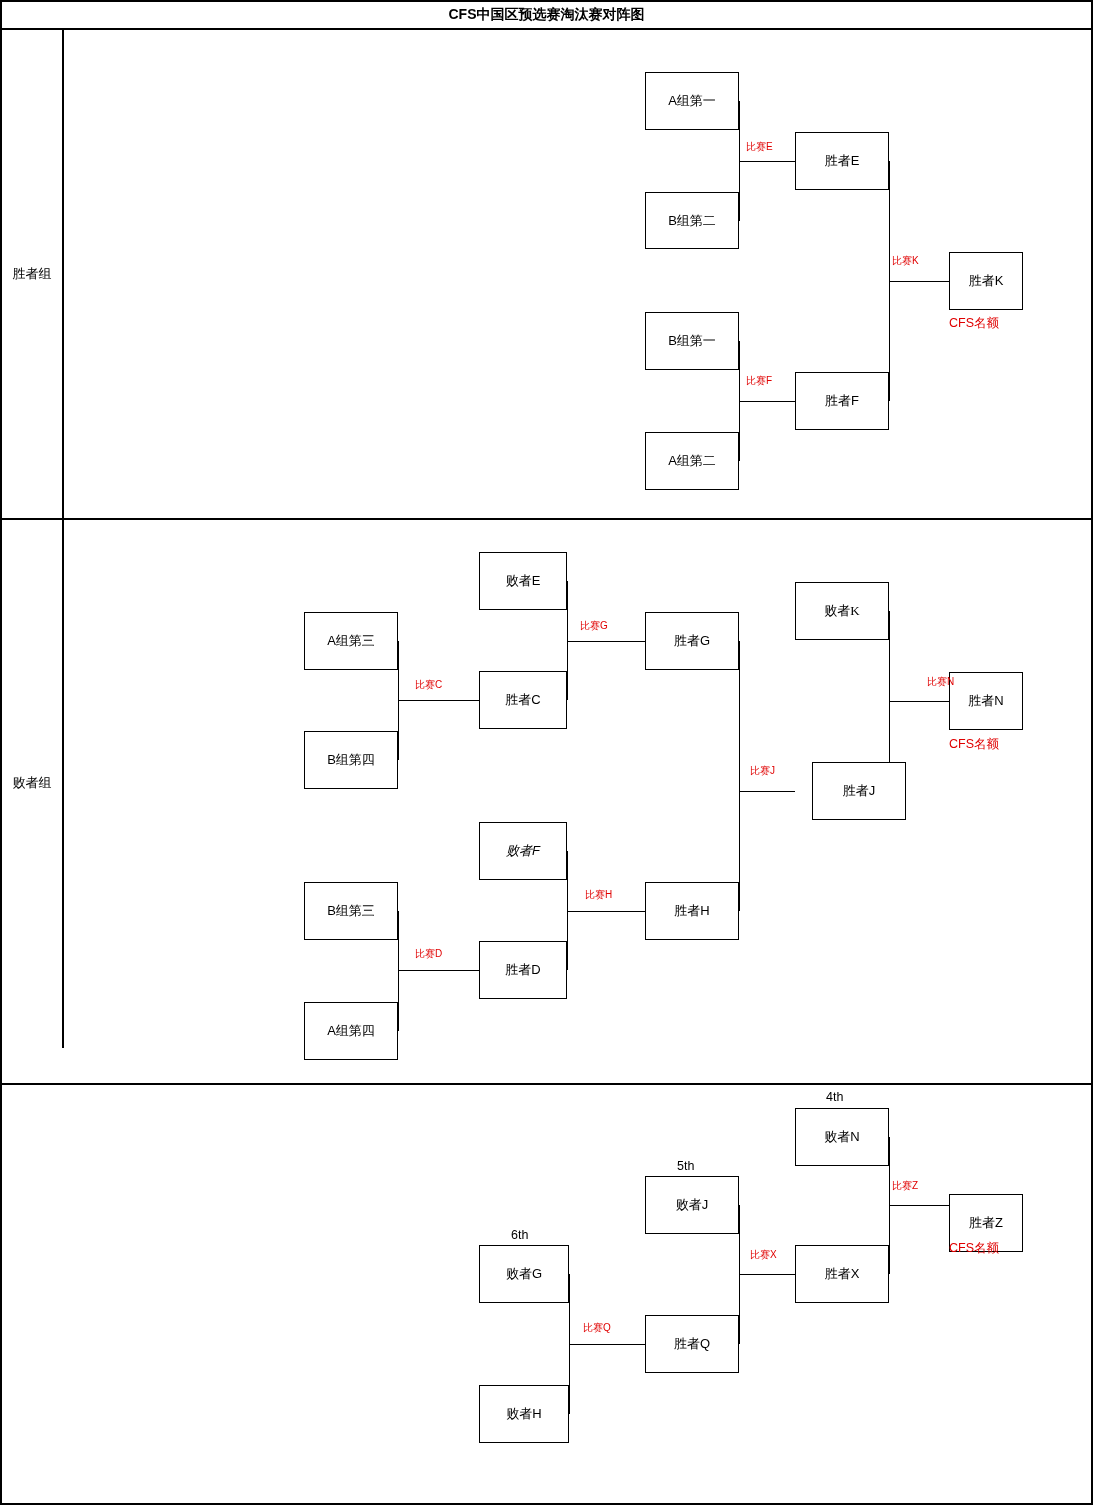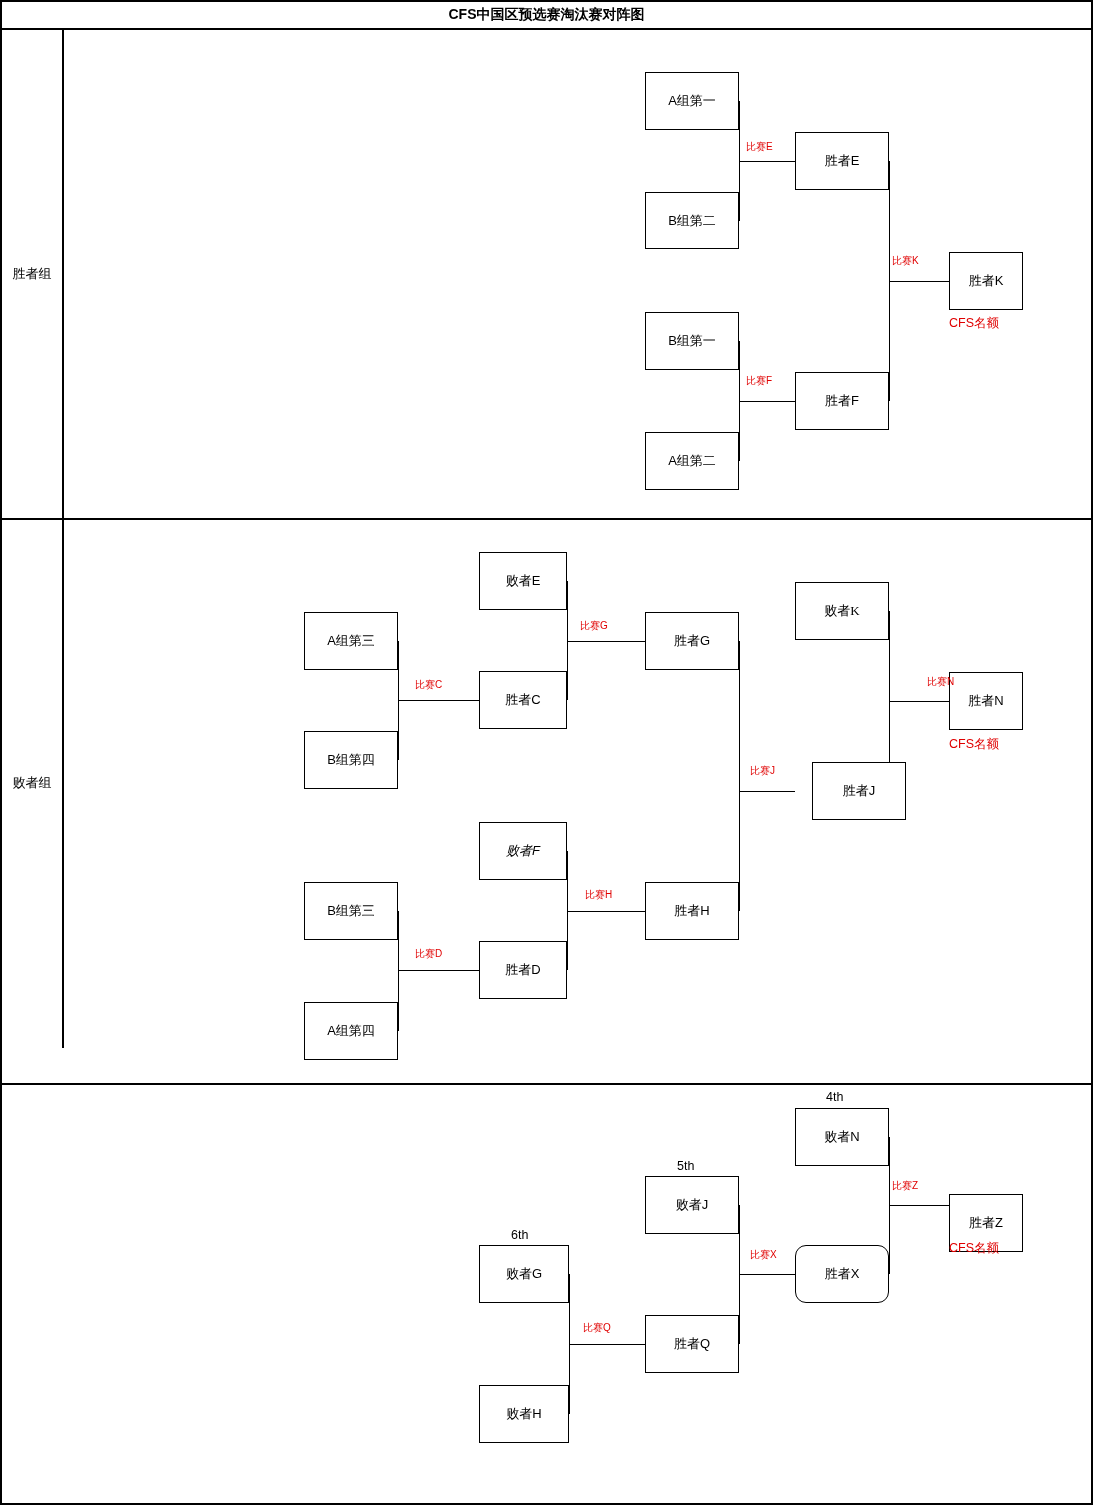--- a/index.html
+++ b/index.html
@@ -180,21 +180,21 @@
 
   <div class="slot-note" style="left:947px; top:734px;">CFS名额</div>
 
   <div class="box" style="left:477px; top:1243px; width:90px; height:58px;">败者G</div>
   <div class="box" style="left:477px; top:1383px; width:90px; height:58px;">败者H</div>
 
   <div class="box" style="left:643px; top:1174px; width:94px; height:58px;">败者J</div>
   <div class="box" style="left:643px; top:1313px; width:94px; height:58px;">胜者Q</div>
 
   <div class="box" style="left:793px; top:1106px; width:94px; height:58px;">败者N</div>
-  <div class="box" style="left:793px; top:1243px; width:94px; height:58px;border-radius:11px;">胜者X</div>
+  <div class="box" style="left:793px; top:1243px; width:94px; height:58px;">胜者X</div>
 
   <div class="box" style="left:947px; top:1174px; width:74px; height:58px;margin-top:18px;">胜者Z</div>
 
   <div class="ln v" style="left:567px; top:1272px; height:140px;"></div>
   <div class="ln h" style="left:567px; top:1342px; width:76px;"></div>
 
   <div class="ln v" style="left:737px; top:1203px; height:139px;"></div>
   <div class="ln h" style="left:737px; top:1272px; width:56px;"></div>
 
   <div class="ln v" style="left:887px; top:1135px; height:137px;"></div>

